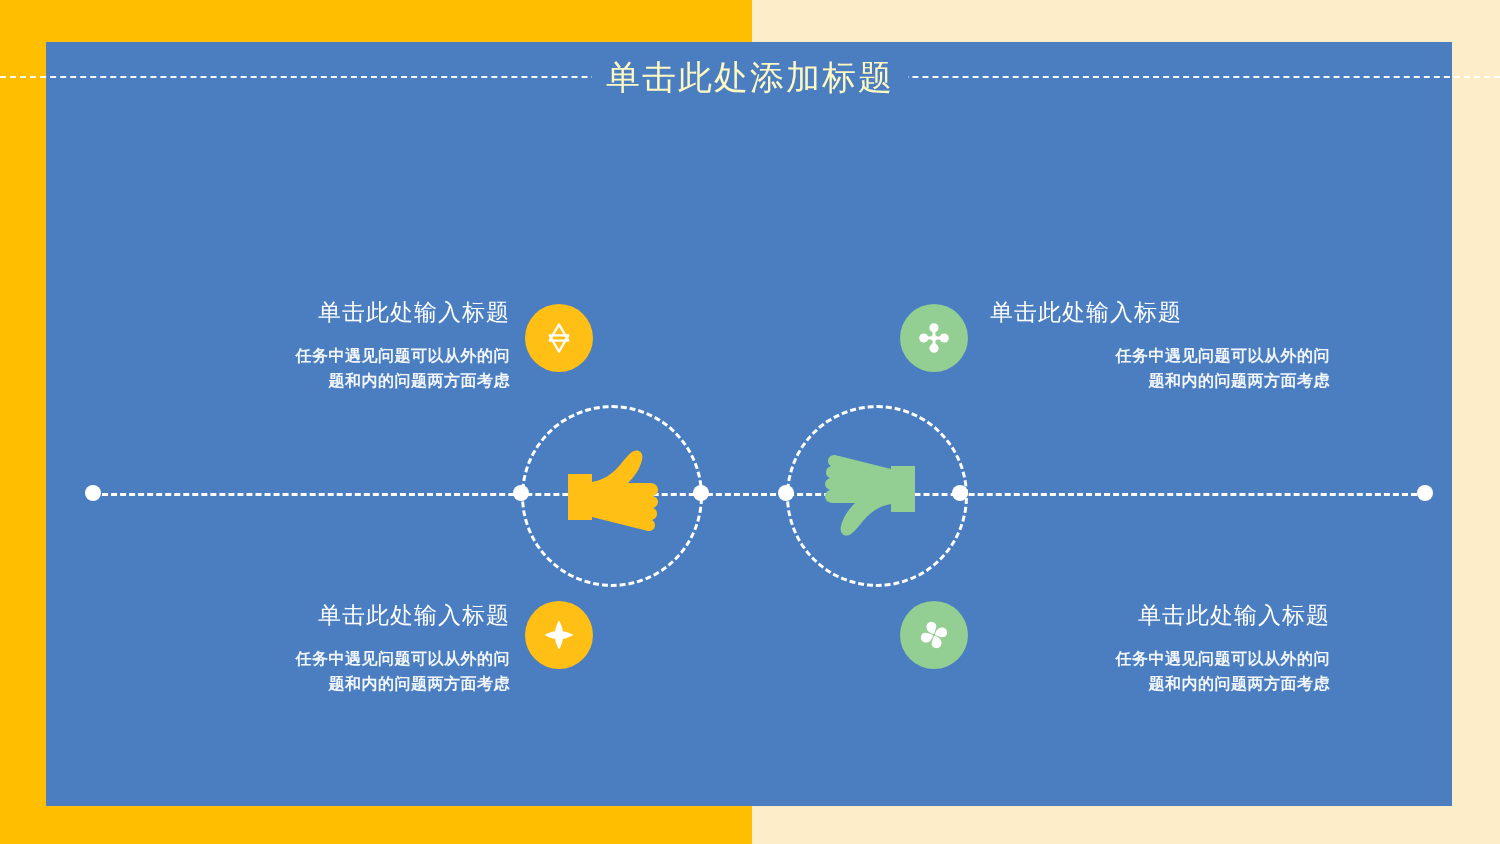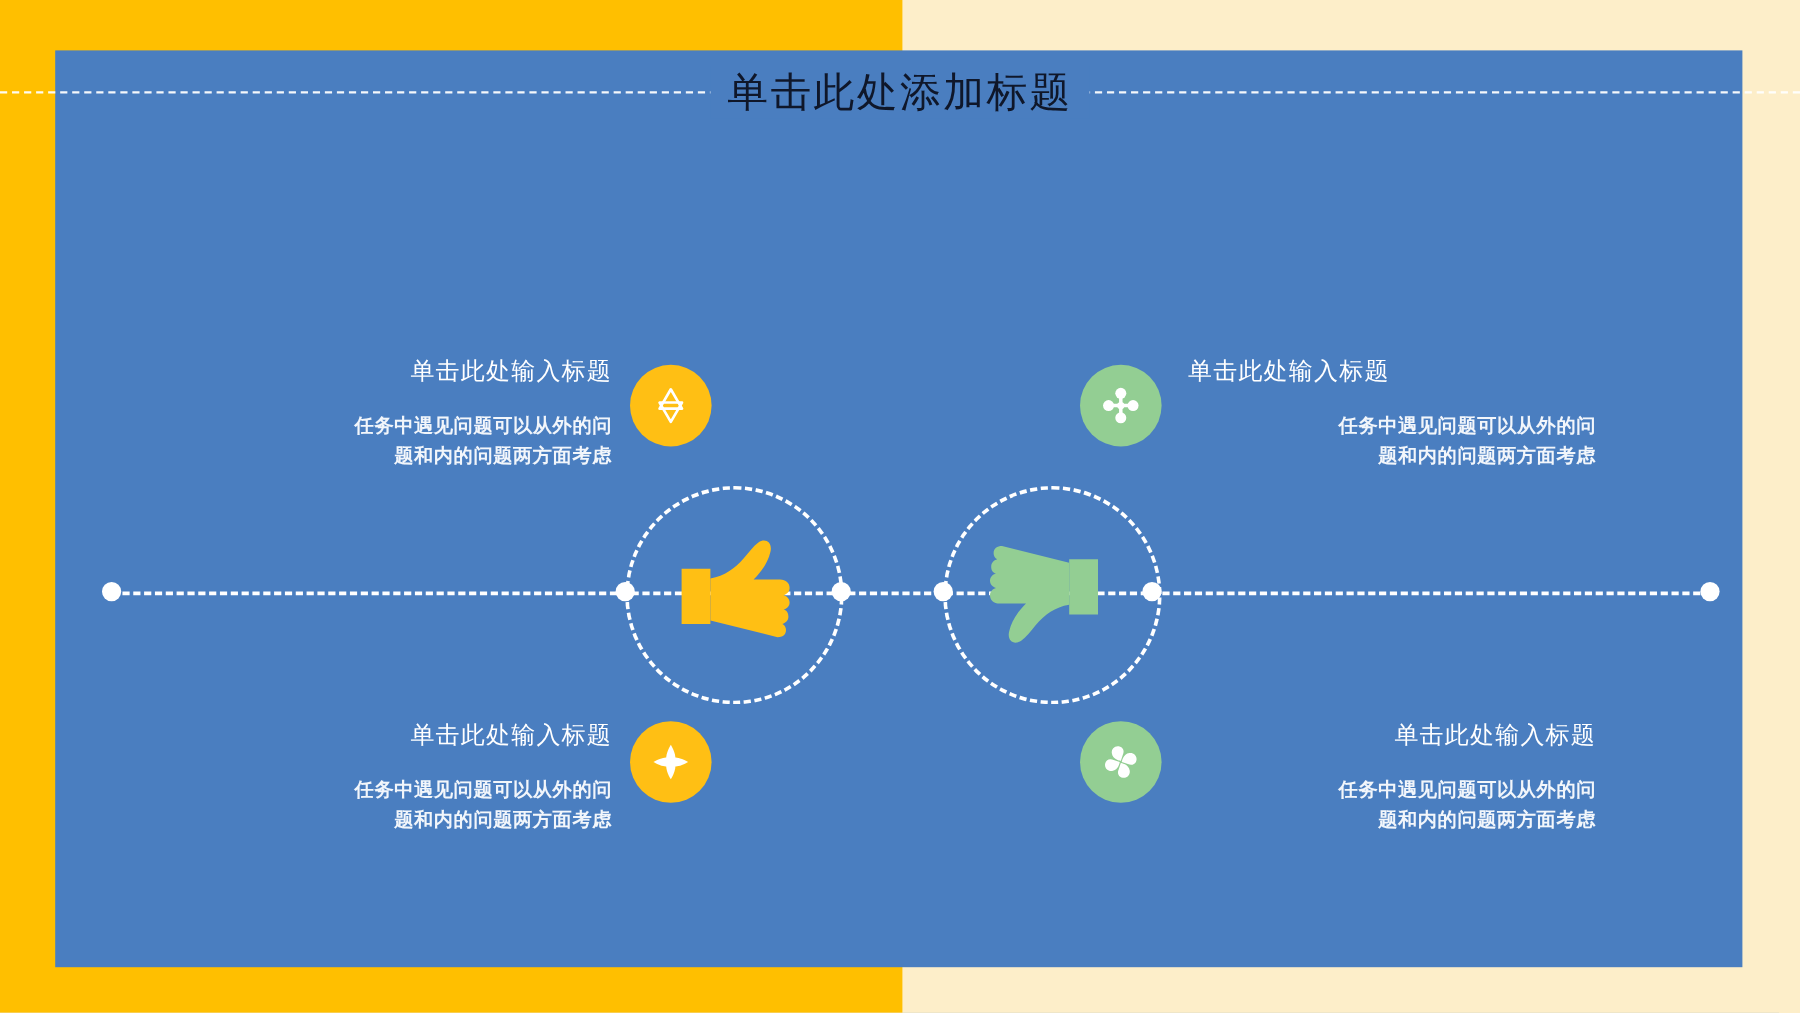--- a/index.html
+++ b/index.html
@@ -25,21 +25,21 @@
 
   
   .title-rule{
     position:absolute;left:0;top:76px;width:1500px;height:0;
     border-top:2px dashed #ffffff;
     opacity:.95;
   }
   .title{
     position:absolute;left:0;top:55px;width:1500px;
     text-align:center;
-    color:#0f172a;
+    color:#fef9c3;
     font-size:34px;
     letter-spacing:2px;
     line-height:44px;
     white-space:nowrap;
   }
   .title-inner{
     display:inline-block;
     background:#4a7ec0;
     padding:0 14px;
   }
@@ -84,21 +84,21 @@
   .badge.orange{background:#ffbf14;}
   .badge.green{background:#93ce93;}
   .badge.b-tl{left:525px;top:304px;}
   .badge.b-tr{left:900px;top:304px;}
   .badge.b-bl{left:525px;top:601px;}
   .badge.b-br{left:900px;top:601px;}
 
   
   .block{position:absolute;color:#ffffff;}
   .block .heading{
-    font-size:20px;line-height:34px;letter-spacing:1px;white-space:nowrap;font-family:Liberation Mono, monospace;
+    font-size:23px;line-height:34px;letter-spacing:1px;white-space:nowrap;
   }
   .block .body{
     font-size:16px;line-height:25px;letter-spacing:.5px;
     color:#f2f6fb;
     margin-top:14px;
     font-weight:bold;
   }
 
   .block.tl{left:170px;top:295px;width:340px;text-align:right;}
   .block.bl{left:170px;top:598px;width:340px;text-align:right;}

